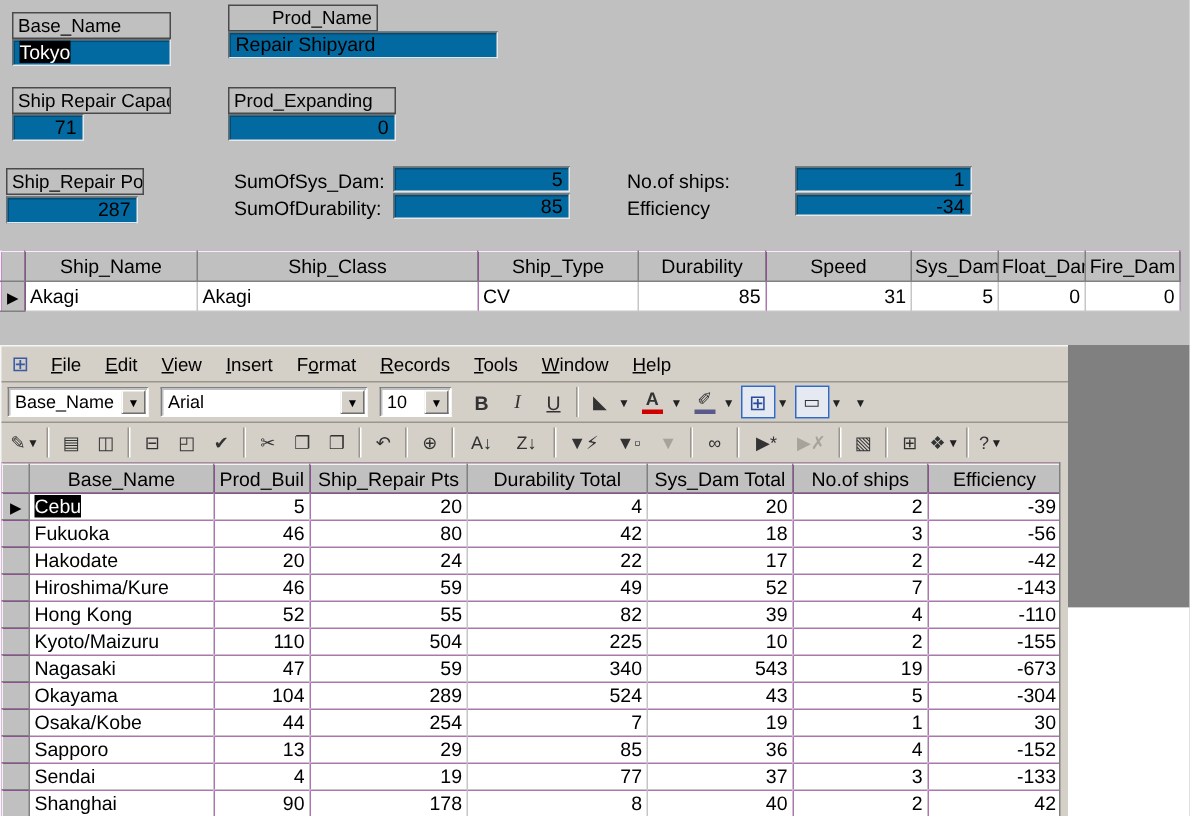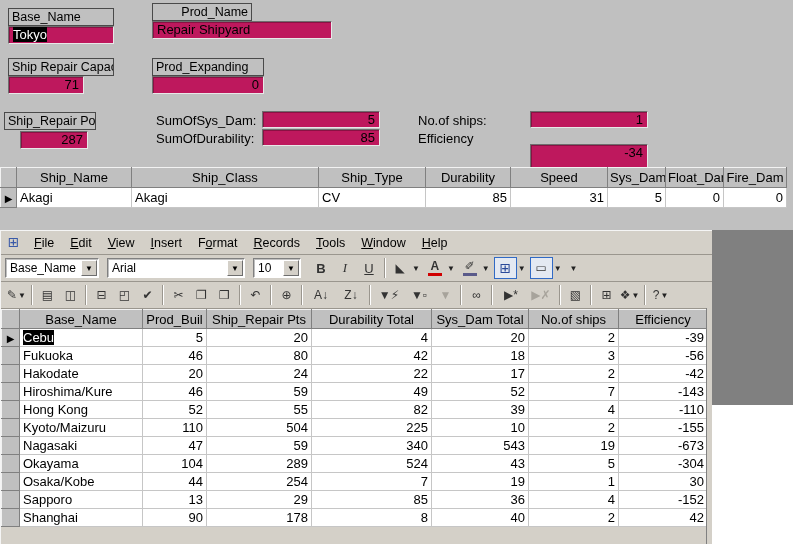--- a/index.html
+++ b/index.html
@@ -3,21 +3,21 @@
 <meta charset="utf-8">
 <style>
   * { margin:0; padding:0; box-sizing:border-box; }
   html,body { width:793px; height:544px; }
   body { font-family:"Liberation Sans","DejaVu Sans",sans-serif; font-size:13px; color:#000; }
   .screen { position:relative; width:793px; height:544px; background:#c0c0c0; overflow:hidden; }
 
   
   .lbl-box { position:absolute; background:#c0c0c0; border:1px solid #4a4a4a;
              padding:1px 3px; height:18px; line-height:14px; white-space:nowrap; overflow:hidden; font-size:12.5px; }
-  .field   { position:absolute; background:#be185d; border:1px solid; border-color:#6e6e6e #e8e8e8 #e8e8e8 #6e6e6e;
+  .field   { position:absolute; background:#0369a1; border:1px solid; border-color:#6e6e6e #e8e8e8 #e8e8e8 #6e6e6e;
              box-shadow:inset 1px 1px 0 rgba(0,0,0,.28); padding:1px 4px; height:18px; line-height:14px;
              white-space:nowrap; overflow:hidden; }
   .field.num { text-align:right; }
   .plain-lbl { position:absolute; height:16px; line-height:16px; white-space:nowrap; }
   .sel { background:#000; color:#fff; }
 
   
   table.ds { position:absolute; border-collapse:collapse; table-layout:fixed; background:#a21caf;
              border:1px solid #5a5a5a; font-size:13px; }
   table.ds th { background:#c0c0c0; font-weight:normal; text-align:center;
@@ -73,37 +73,37 @@
 <div class="screen">
 
   <div>
     <div class="lbl-box" style="left:8px;top:8px;width:106px;">Base_Name</div>
     <div class="field" style="left:8px;top:26px;width:106px;"><span class="sel">Tokyo</span></div>
 
     <div class="lbl-box" style="left:152px;top:3px;width:100px;text-align:right;">Prod_Name</div>
     <div class="field" style="left:152px;top:21px;width:180px;">Repair Shipyard</div>
 
     <div class="lbl-box" style="left:8px;top:58px;width:106px;">Ship Repair Capacity</div>
-    <div class="field num" style="left:8px;top:76px;width:76px;">71</div>
+    <div class="field num" style="left:8px;top:76px;width:48px;">71</div>
 
     <div class="lbl-box" style="left:152px;top:58px;width:112px;">Prod_Expanding</div>
     <div class="field num" style="left:152px;top:76px;width:112px;">0</div>
 
     <div class="lbl-box" style="left:4px;top:112px;width:92px;">Ship_Repair Points</div>
-    <div class="field num" style="left:20px;top:131px;width:68px;">287</div>
+    <div class="field num" style="left:4px;top:131px;width:88px;">287</div>
 
     <div class="plain-lbl" style="left:156px;top:113px;">SumOfSys_Dam:</div>
     <div class="field num" style="left:262px;top:111px;width:118px;height:17px;">5</div>
     <div class="plain-lbl" style="left:156px;top:131px;">SumOfDurability:</div>
     <div class="field num" style="left:262px;top:129px;width:118px;height:17px;">85</div>
 
     <div class="plain-lbl" style="left:418px;top:113px;">No.of ships:</div>
     <div class="field num" style="left:530px;top:111px;width:118px;height:17px;">1</div>
     <div class="plain-lbl" style="left:418px;top:131px;">Efficiency</div>
-    <div class="field num" style="left:530px;top:129px;width:118px;height:33px;margin-top:15px;">-34</div>
+    <div class="field num" style="left:530px;top:129px;width:118px;height:15px;">-34</div>
 
     <table class="ds" id="ships" style="left:0;top:167px;width:786px;">
         <colgroup>
           <col style="width: 16px;">
           <col style="width: 115px;">
           <col style="width: 187px;">
           <col style="width: 107px;">
           <col style="width: 85px;">
           <col style="width: 97px;">
           <col style="width: 58px;">
@@ -412,20 +412,30 @@
             <td>Sapporo</td>
             <td class="r">13</td>
             <td class="r">29</td>
             <td class="r">85</td>
             <td class="r">36</td>
             <td class="r">4</td>
             <td class="r">-152</td>
           </tr>
           <tr>
             <td class="rowsel"></td>
+            <td>Sendai</td>
+            <td class="r">4</td>
+            <td class="r">19</td>
+            <td class="r">77</td>
+            <td class="r">37</td>
+            <td class="r">3</td>
+            <td class="r">-133</td>
+          </tr>
+          <tr>
+            <td class="rowsel"></td>
             <td>Shanghai</td>
             <td class="r">90</td>
             <td class="r">178</td>
             <td class="r">8</td>
             <td class="r">40</td>
             <td class="r">2</td>
             <td class="r">42</td>
           </tr>
         </tbody>
       </table>

